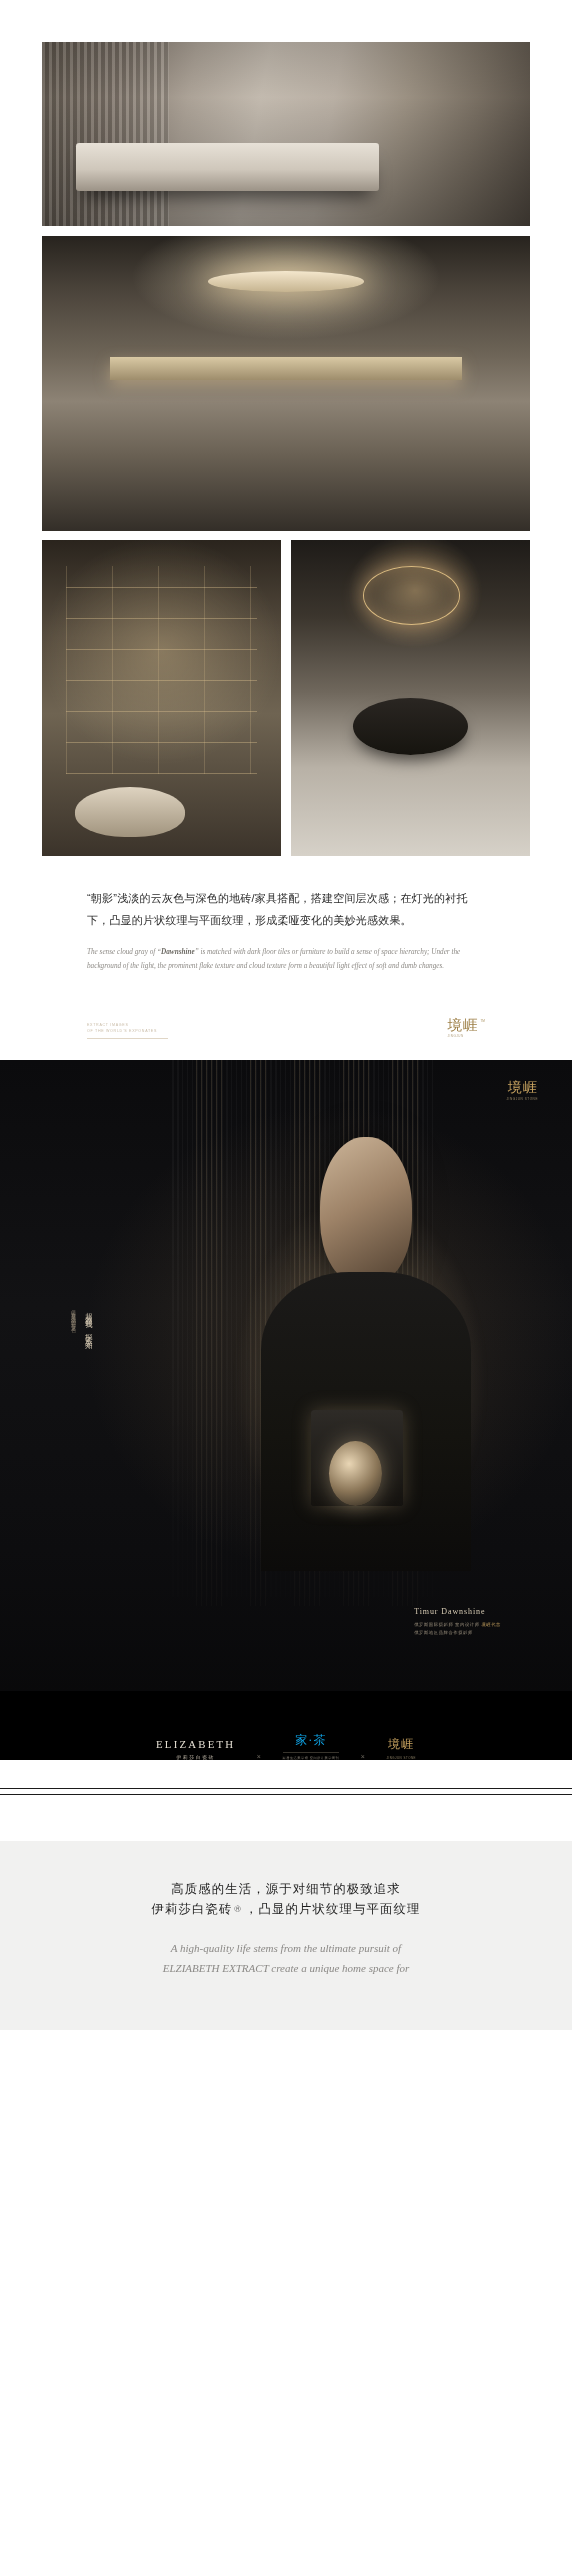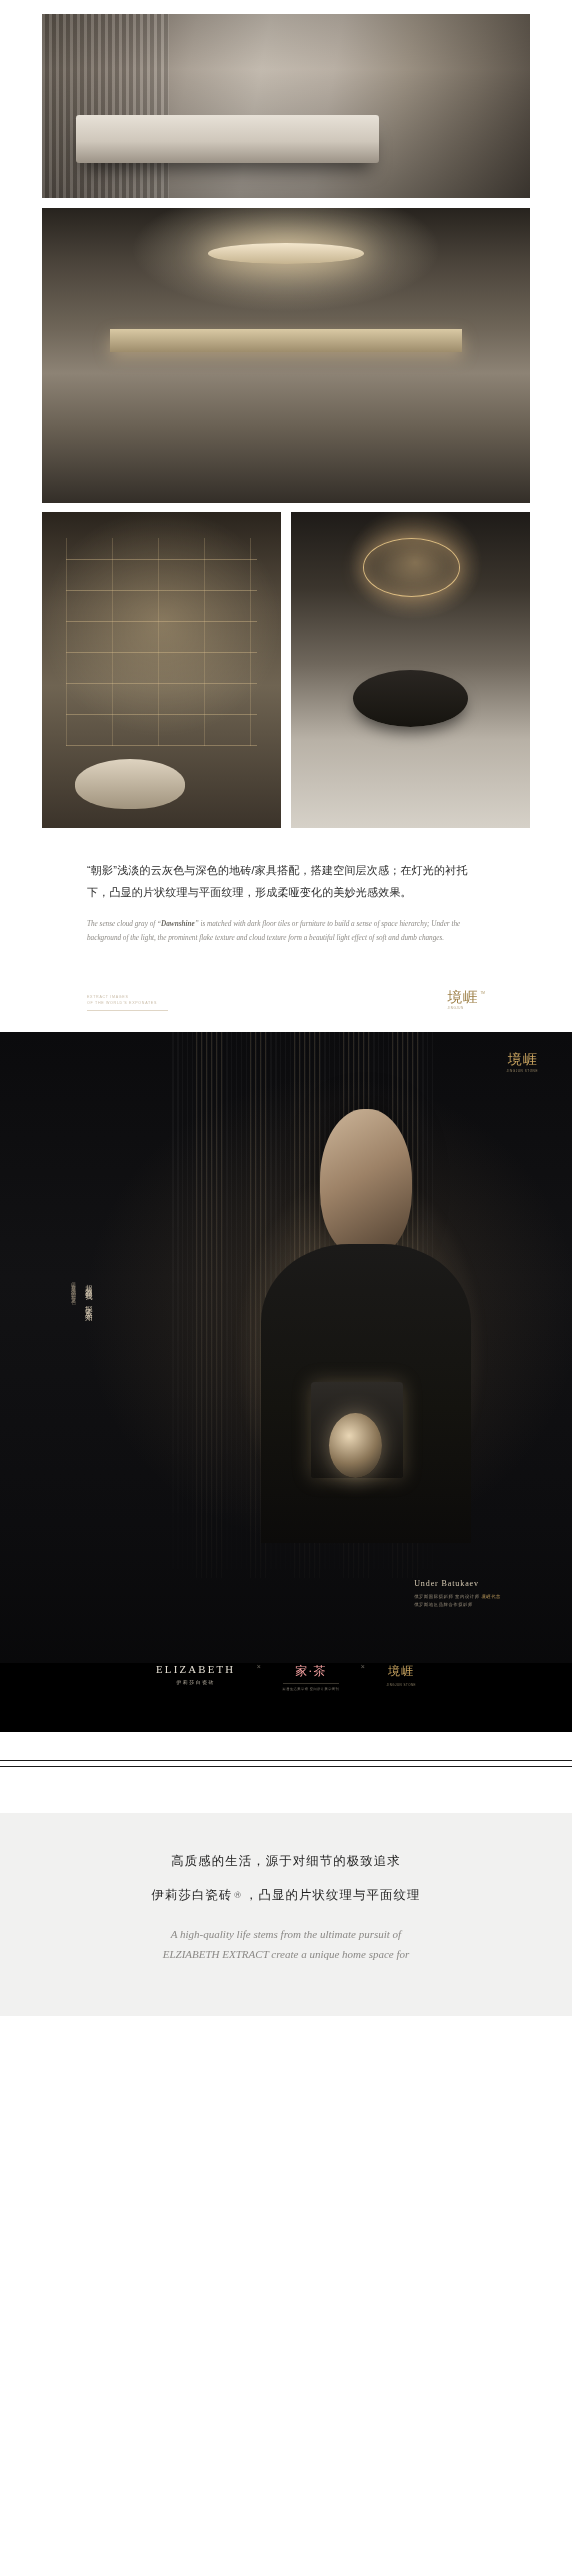--- a/index.html
+++ b/index.html
@@ -14,21 +14,21 @@
   }
   .page {
     width: 572px;
     position: relative;
     overflow: hidden;
   }
 
   
   .gallery-section {
     background: #ffffff;
-    padding: 14px 42px 0 42px;
+    padding: 42px 42px 0 42px;
     box-sizing: border-box;
   }
   .photo {
     position: relative;
     overflow: hidden;
     background: #3b352f;
   }
   .photo-wide-1 { height: 184px; margin-bottom: 9.7px; }
   .photo-wide-2 { height: 295px; margin-bottom: 9.7px; }
   .photo-row {
@@ -302,42 +302,42 @@
     line-height: 1.9;
   }
   .photog-name .prow .hl { color: #c9a460; }
 
   .poster-footer {
     position: absolute;
     left: 0; right: 0; bottom: 0;
     height: 69px;
     background: #000000;
     display: flex;
-    align-items: flex-start;
+    align-items: flex-end;
     justify-content: center;
     gap: 21.6px;
   }
   .pf-brand { text-align: center; color: #e6e0d4; }
   .pf-brand .en {
     font-family: "Liberation Serif", serif;
     font-size: 10.8px;
     letter-spacing: 2.2px;
   }
   .pf-brand .cn {
     font-size: 4.9px;
     letter-spacing: 1.6px;
     color: #b9b1a2;
     margin-top: 3.8px;
   }
   .pf-x { color: #6f6a60; font-size: 7px; }
   .pf-mid { text-align: center; }
   .pf-mid .glyph {
     font-family: Liberation Serif, serif;
     font-size: 12px;
-    color: #fca5a5;
+    color: #0ea5e9;
     letter-spacing: 1.1px;
   }
   .pf-mid .tag {
     font-size: 3.2px;
     letter-spacing: 0.5px;
     color: #8a8377;
     margin-top: 3.2px;
     border-top: 0.5px solid #38342c;
     padding-top: 2.7px;
   }
@@ -371,21 +371,21 @@
   .closing {
     background: #f1f1f0;
     padding: 40px 32px 52px 32px;
     text-align: center;
     box-sizing: border-box;
   }
   .closing .line1 {
     font-size: 12.4px;
     color: #1f1f1f;
     letter-spacing: 1.1px;
-    margin-bottom: 17px;
+    margin-bottom: 3px;
   }
   .closing .line2 {
     font-size: 12.4px;
     color: #1f1f1f;
     letter-spacing: 1.1px;
     margin-bottom: 19.5px;
     display: flex;
     align-items: center;
     justify-content: center;
     gap: 1.1px;
@@ -455,21 +455,21 @@
       <div class="glyphs">境崕</div>
       <div class="sub">JINGJUN  STONE</div>
     </div>
 
     <div class="vertical-verse">
       <div class="vcol">超越自我，探索未知</div>
       <div class="vcol small">使我看见流动的光与可见色</div>
     </div>
 
     <div class="photog-name">
-      <div class="pname">Under Batukaev</div>
+      <div class="pname">Timur Dawnshine</div>
       <div class="prow">
         <span>俄罗斯国际摄影师  室内设计师</span>
         <span class="hl">境崕代言</span>
       </div>
       <div class="prow">俄罗斯地区品牌合作摄影师</div>
     </div>
 
     <div class="poster-footer">
       <div class="pf-brand">
         <div class="en">ELIZABETH</div>

